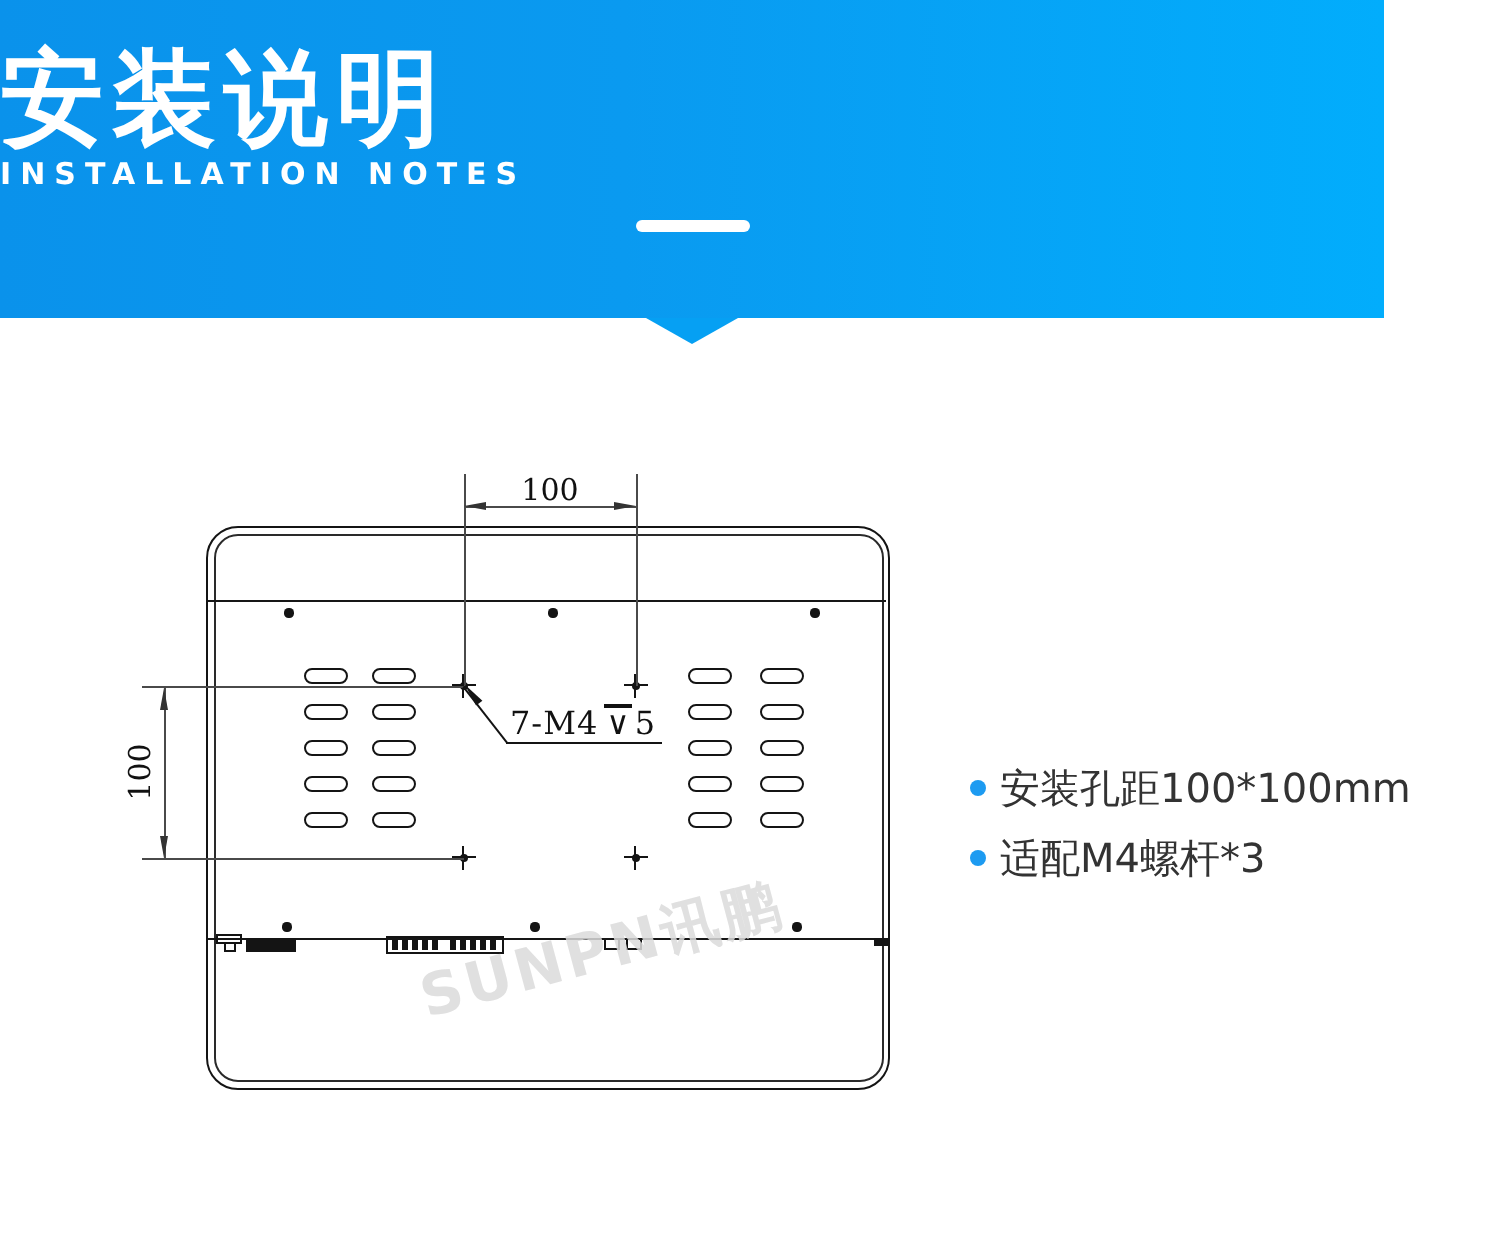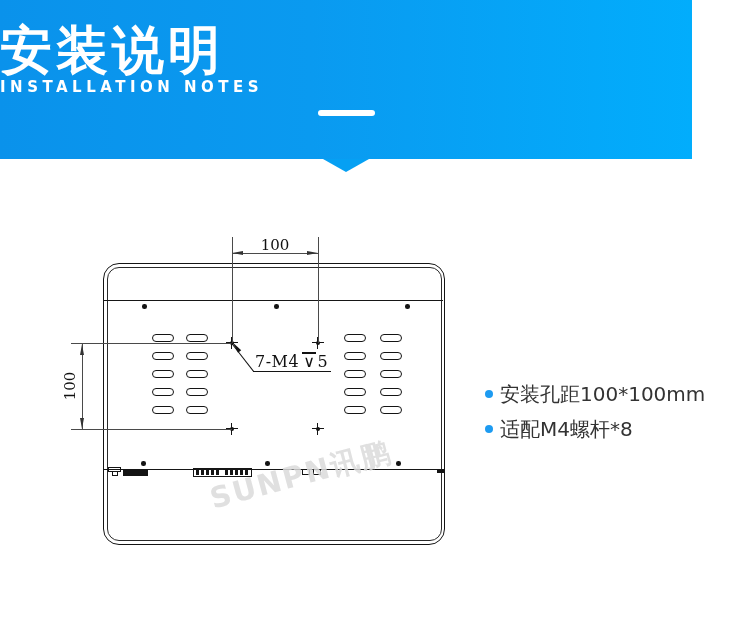--- a/index.html
+++ b/index.html
@@ -194,15 +194,15 @@
   <div class="watermark">SUNPN讯鹏</div>
 </div>
 
 <ul class="notes">
   <li>
     <span class="bullet"></span>
     <span>安装孔距100*100mm</span>
   </li>
   <li>
     <span class="bullet"></span>
-    <span>适配M4螺杆*8</span>
+    <span>适配M4螺杆*3</span>
   </li>
 </ul>
 
 </body></html>

